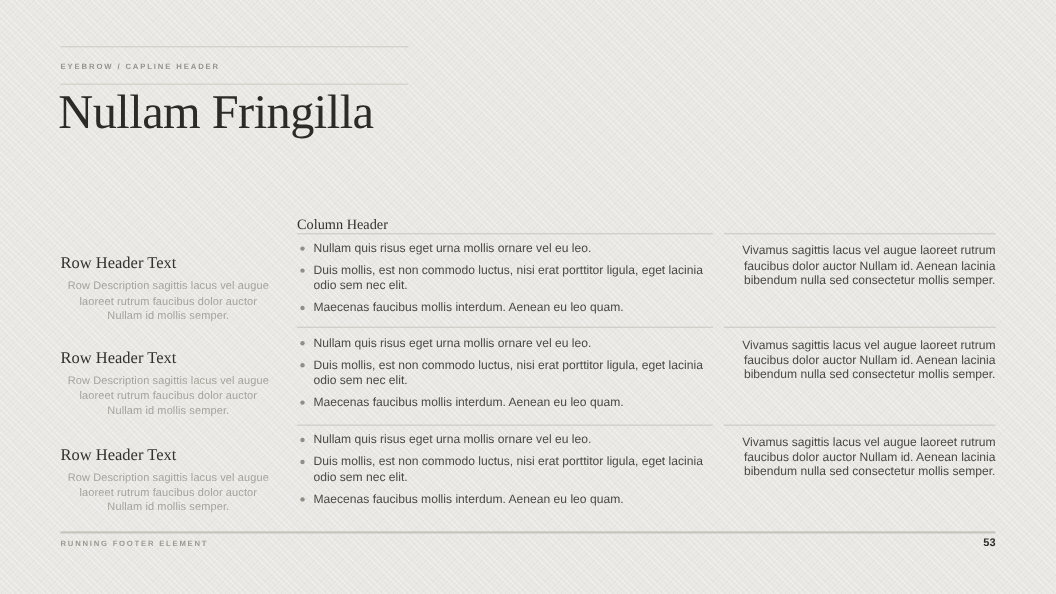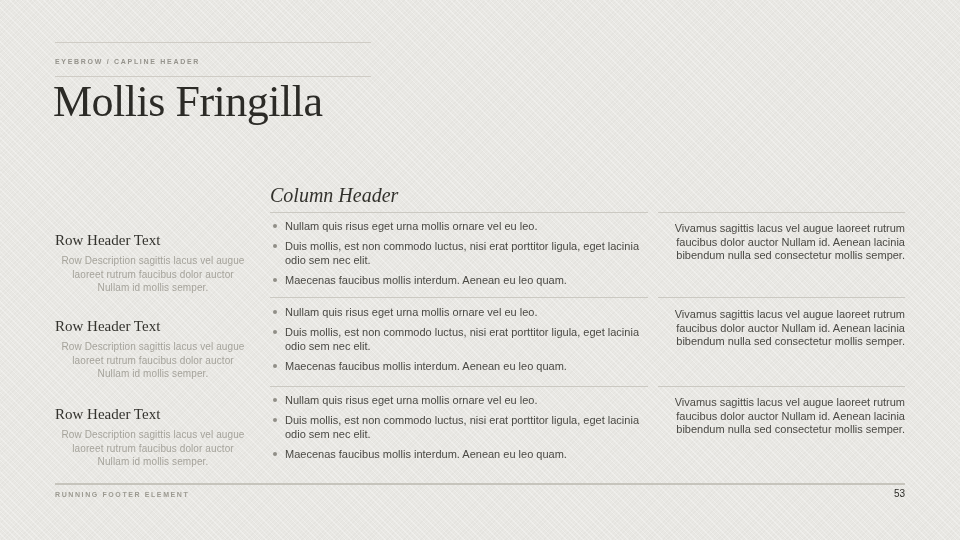--- a/index.html
+++ b/index.html
@@ -24,23 +24,23 @@
     color:#95938c; text-transform:uppercase;
   }
   
   .title {
     position:absolute; left:53px; top:76px;
     font-family:"Liberation Serif", serif; font-weight:400;
     font-size:44px; letter-spacing:-0.5px; color:#2c2b27;
   }
   
   .th {
-    position:absolute; top:184px;
+    position:absolute; top:196px;
     font-family:"Liberation Serif", serif; font-weight:400;
-    font-size:20px; color:#33322d;font-style:italic;
+    font-size:13px; color:#33322d;
   }
   .th.col  { left:270px; }
   .th.sum  { left:658px; }
   
   .rule { position:absolute; height:1px; background:#cbc9c2; }
   .rule.mid   { left:270px; width:378px; }
   .rule.right { left:658px; width:247px; }
   .rule.y1 { top:212px; }
   .rule.y2 { top:297px; }
   .rule.y3 { top:386px; }
@@ -68,33 +68,33 @@
   .bullet-text { font-size:11px; line-height:14px; color:#4a4944; }
   .cell-right p { font-size:11px; line-height:13.5px; color:#4a4944; }
   
   .footer-text {
     position:absolute; left:55px; top:491px;
     font-size:7px; letter-spacing:1.6px; font-weight:600;
     color:#9b9990; text-transform:uppercase;
   }
   .page-number {
     position:absolute; right:55px; top:488px;
-    font-size:10px; font-weight:400; color:#2c2b27;
+    font-size:10px; font-weight:700; color:#2c2b27;
   }
 </style>
 </head>
 <body>
 
 <div class="slide">
 
   <div class="eyebrow">
     <span>EYEBROW / CAPLINE HEADER</span>
   </div>
 
-  <h1 class="title">Mollis Fringilla</h1>
+  <h1 class="title">Nullam Fringilla</h1>
 
   <div class="th col">Column Header</div>
 
   <div class="rule mid y1"></div>
   <div class="rule right y1"></div>
   <div class="rule mid y2"></div>
   <div class="rule right y2"></div>
   <div class="rule mid y3"></div>
   <div class="rule right y3"></div>
 

